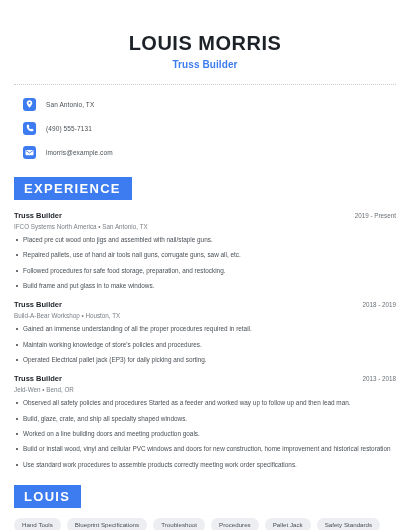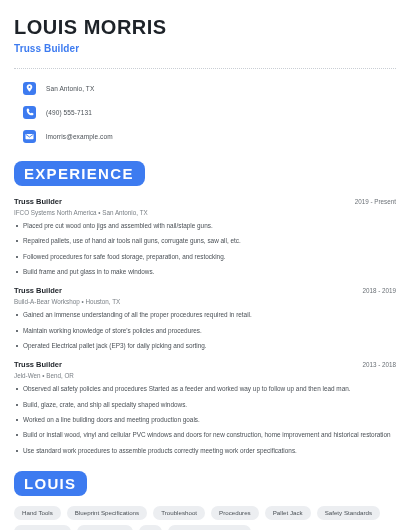--- a/index.html
+++ b/index.html
@@ -17,22 +17,22 @@
   .page {
     width: 410px;
     height: 530px;
     box-sizing: border-box;
     padding: 0 14px;
     position: relative;
   }
 
   
   .header {
-    text-align: left;
-    padding-top: 16px;
+    text-align: center;
+    padding-top: 32px;
   }
   .full-name {
     font-size: 20px;
     font-weight: bold;
     letter-spacing: 0.5px;
     color: #1d2228;
     line-height: 1.1;
   }
   .job-title {
     font-size: 10px;
@@ -75,26 +75,25 @@
     margin-left: 10px;
     letter-spacing: 0.1px;
   }
 
   
   .section { margin-top: 16px; }
   .section-title {
     display: inline-block;
     background: #3d7bf0;
     color: #ffffff;
-    font-size: 15px;
+    font-size: 13px;
     font-weight: bold;
     letter-spacing: 1.3px;
     padding: 4px 11px 4px 10px;
     margin-left: 0;
-    border-radius: 8px;
   }
   .section-body { margin-top: 11px; }
 
   
   .job { margin-bottom: 10px; }
   .job-head {
     display: flex;
     justify-content: space-between;
     align-items: baseline;
   }

